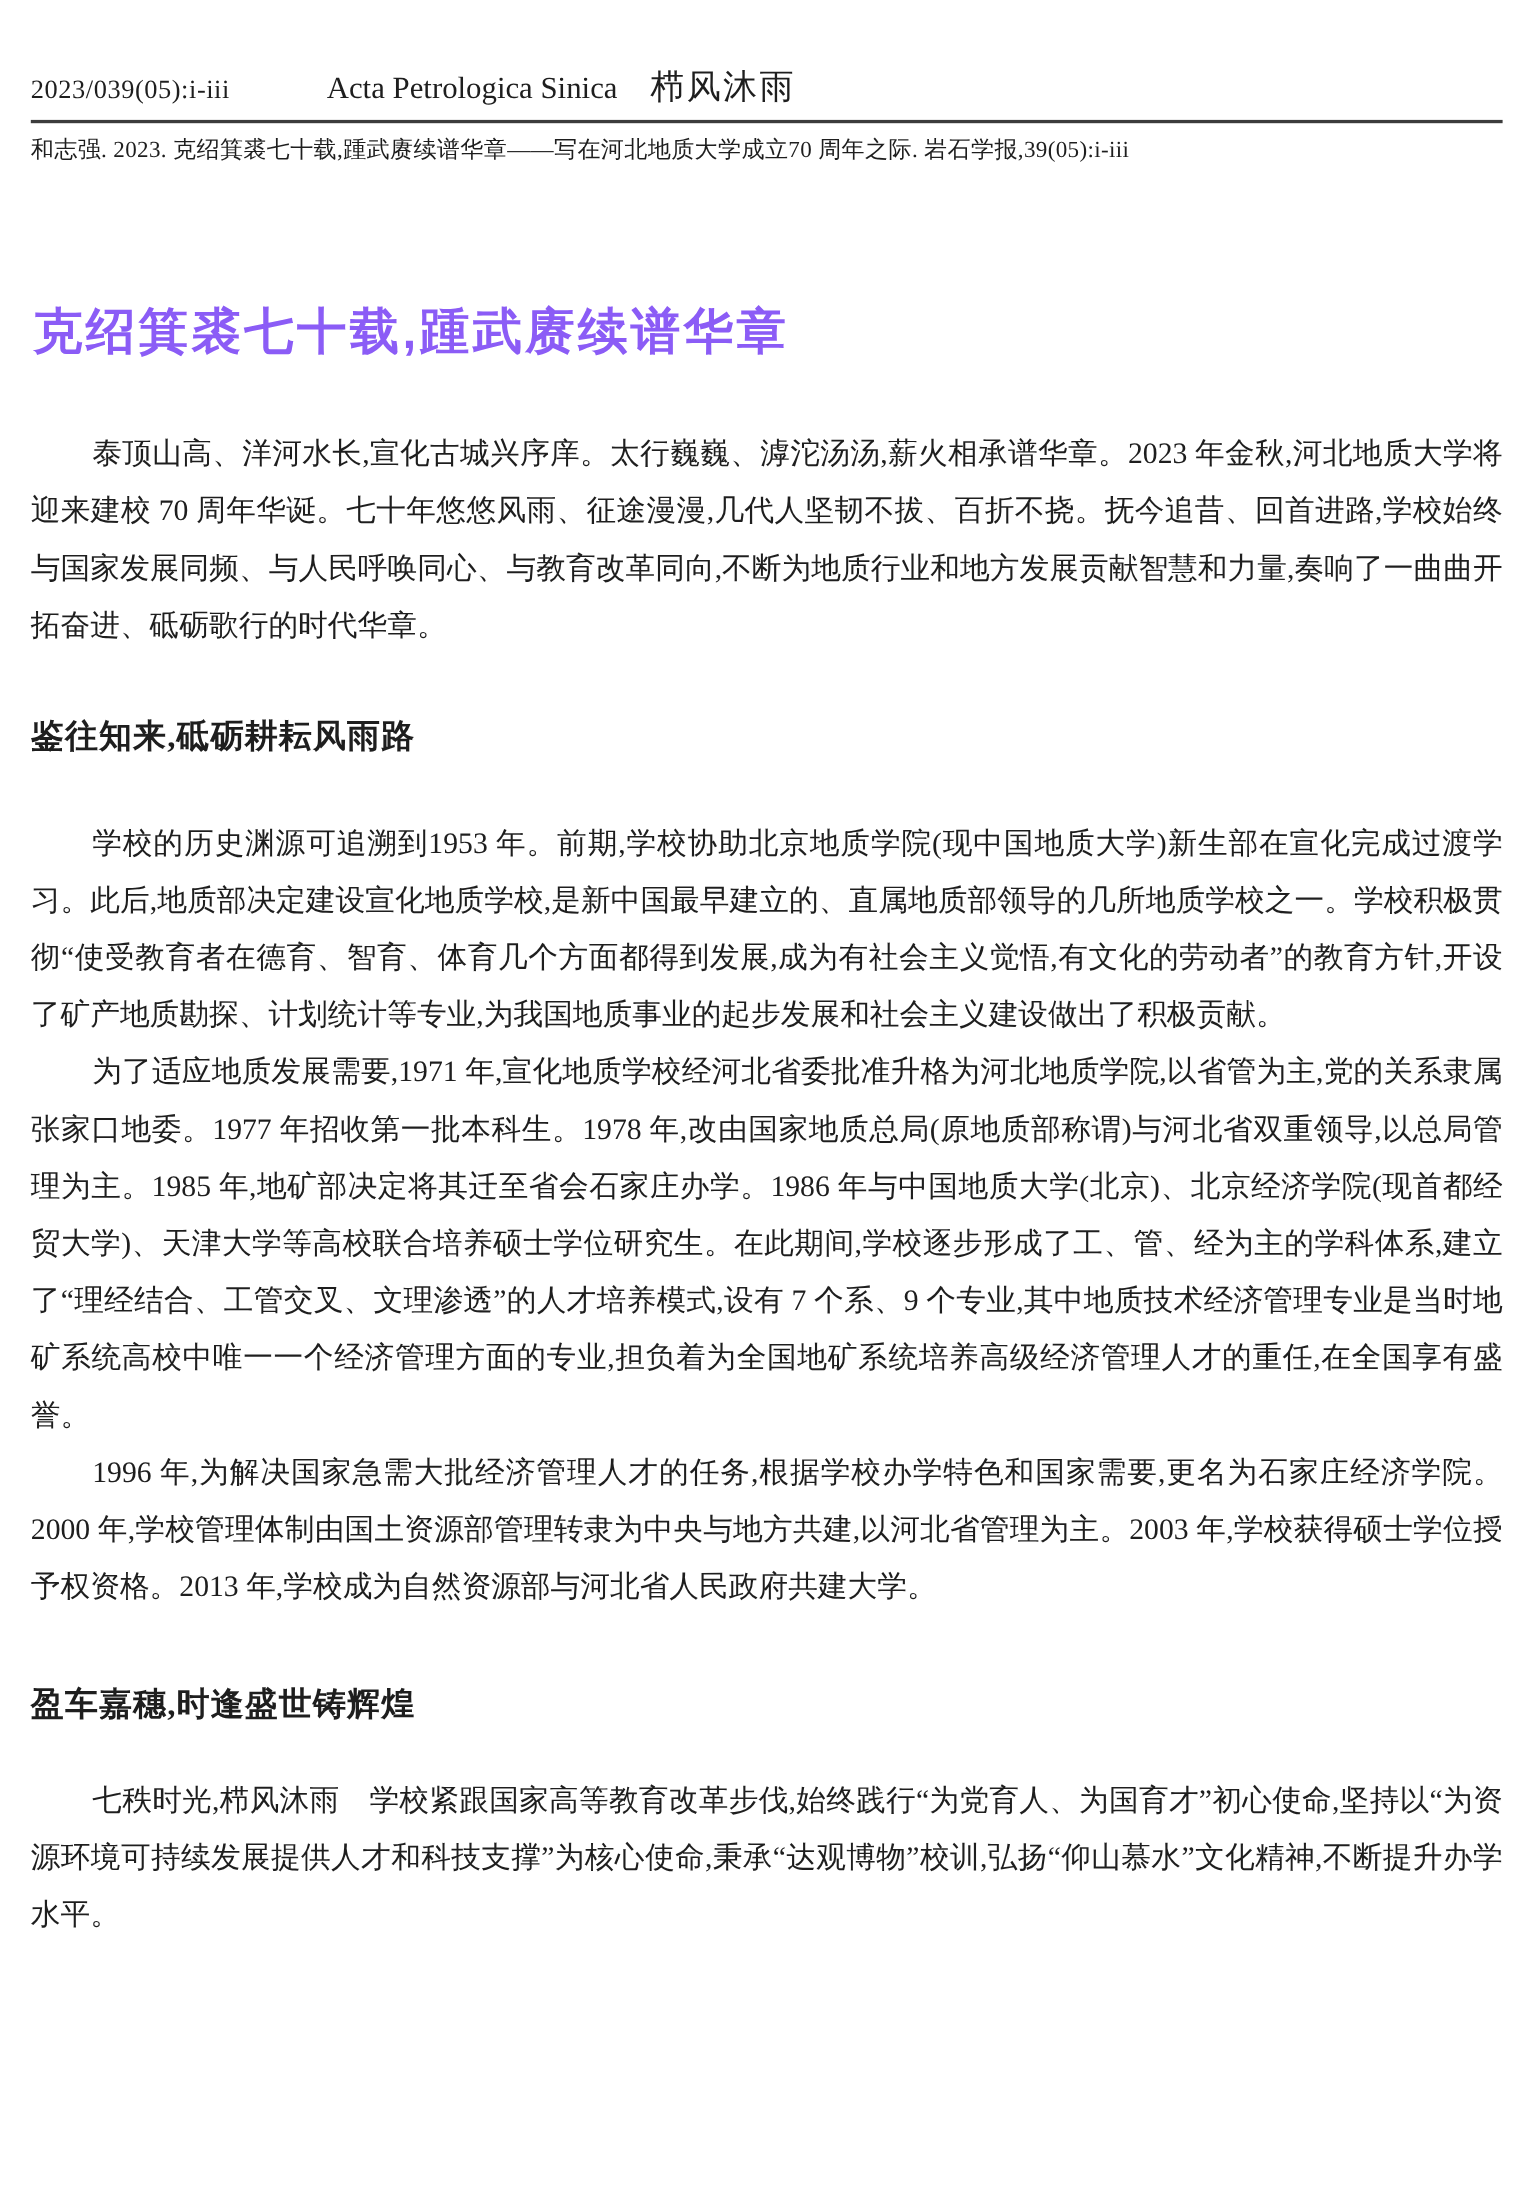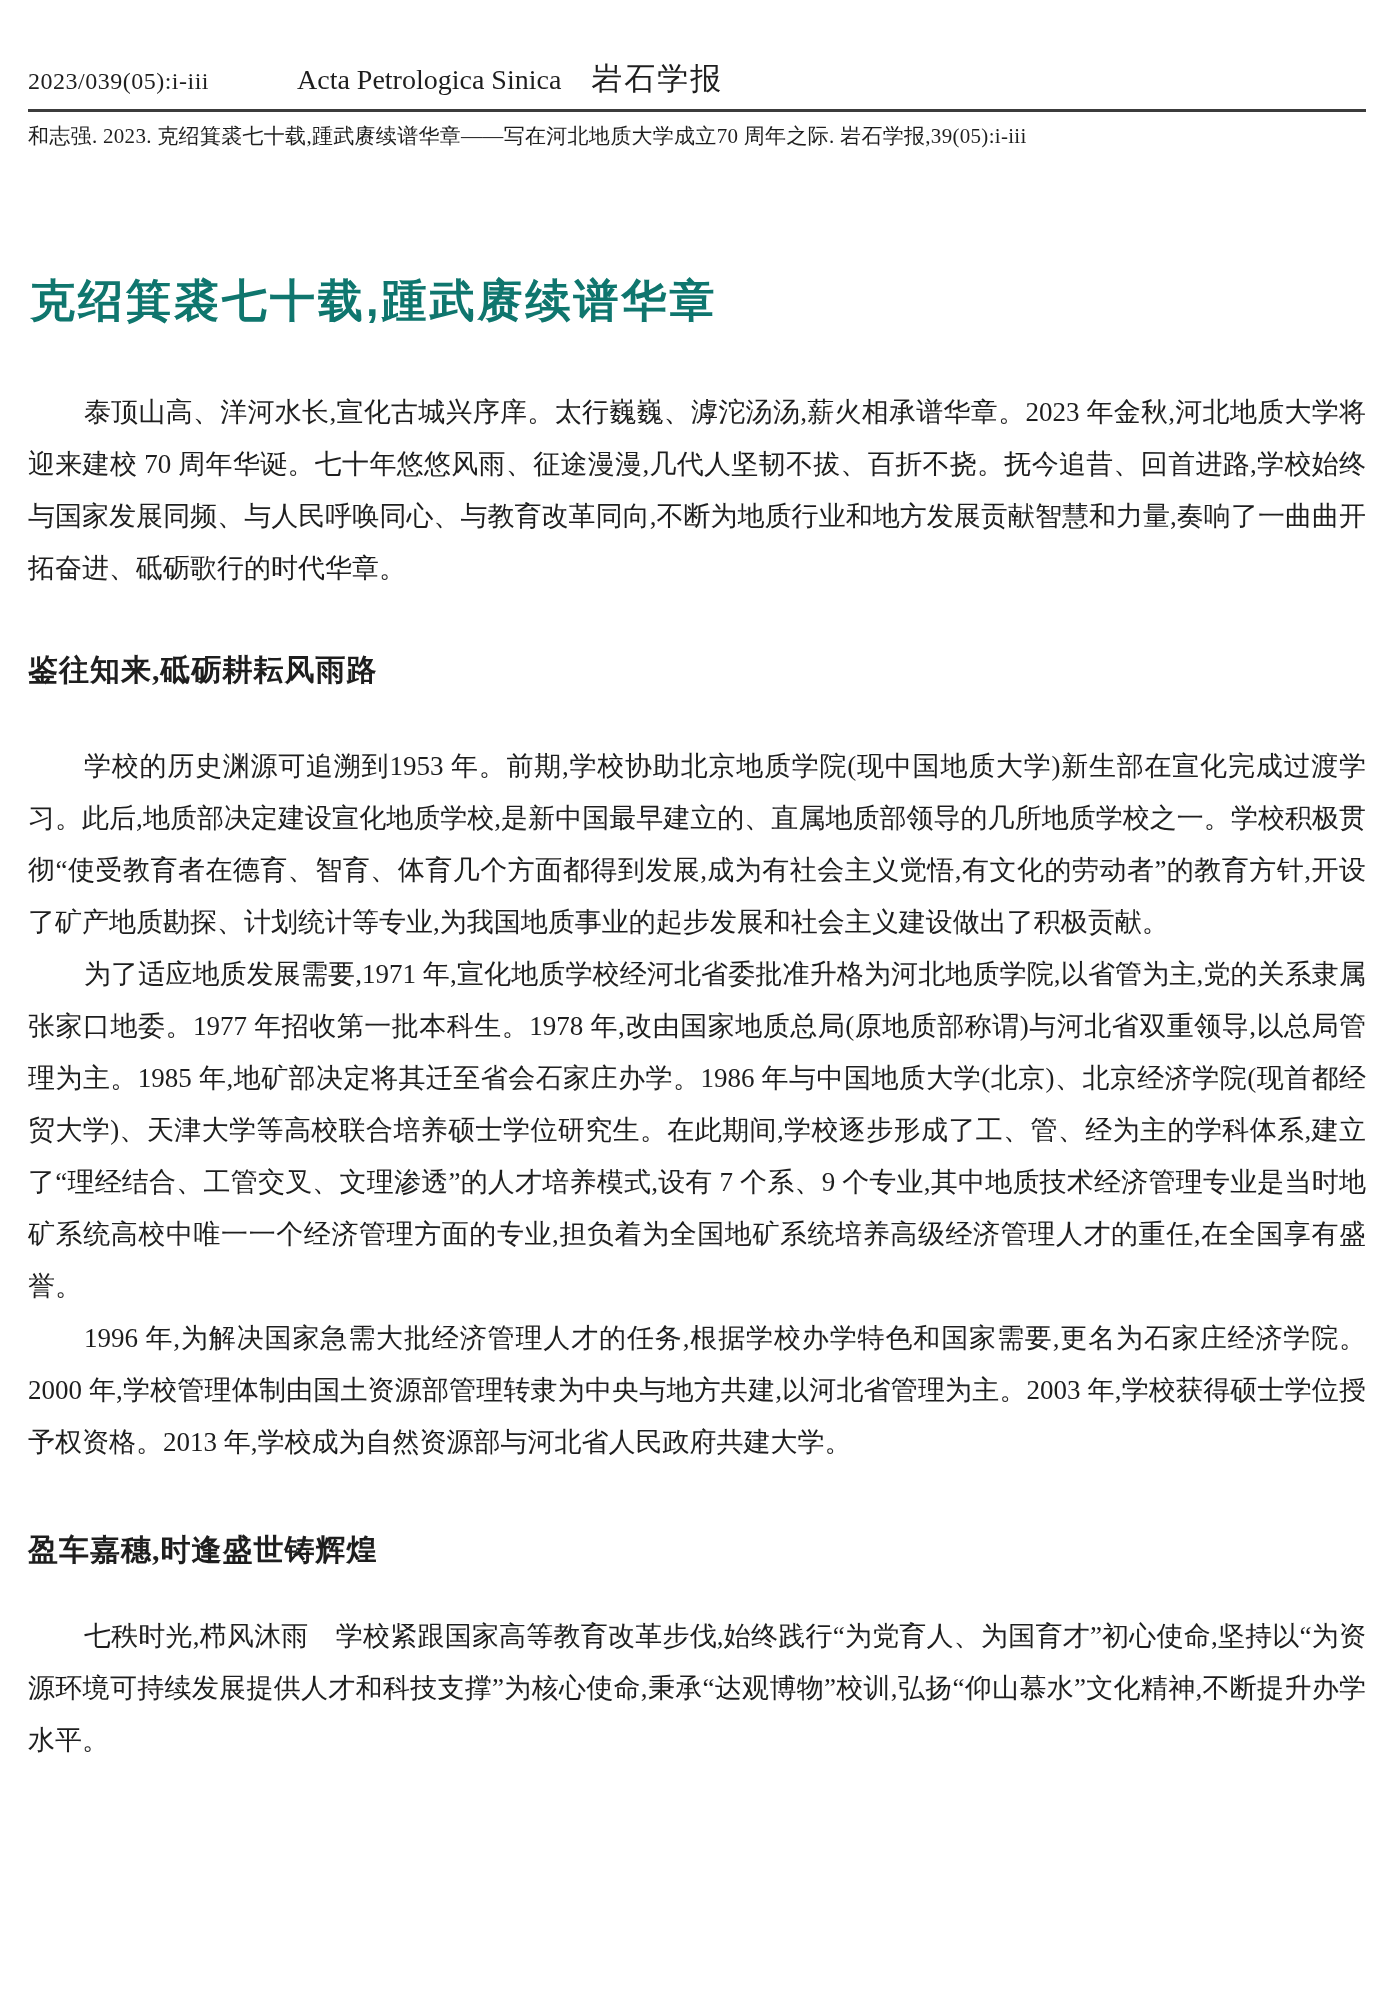--- a/index.html
+++ b/index.html
@@ -91,27 +91,27 @@
 </style>
 </head>
 <body>
 
 <div class="page">
 
   <header>
     <div class="header-row">
       <span class="issue">2023/039(05):i-iii</span>
       <span class="jen">Acta Petrologica Sinica</span>
-      <span class="jcn">岩石学报</span>
+      <span class="jcn">栉风沐雨</span>
     </div>
     <div class="rule"></div>
     <div class="citation">和志强. 2023. 克绍箕裘七十载,踵武赓续谱华章——写在河北地质大学成立70 周年之际. 岩石学报,39(05):i-iii</div>
   </header>
 
-  <h1 class="title" style="color: #0f766e;">克绍箕裘七十载,踵武赓续谱华章</h1>
+  <h1 class="title" style="color: #8b5cf6;">克绍箕裘七十载,踵武赓续谱华章</h1>
 
   <p class="body intro">泰顶山高、洋河水长,宣化古城兴序庠。太行巍巍、滹沱汤汤,薪火相承谱华章。2023 年金秋,河北地质大学将迎来建校 70 周年华诞。七十年悠悠风雨、征途漫漫,几代人坚韧不拔、百折不挠。抚今追昔、回首进路,学校始终与国家发展同频、与人民呼唤同心、与教育改革同向,不断为地质行业和地方发展贡献智慧和力量,奏响了一曲曲开拓奋进、砥砺歌行的时代华章。</p>
 
   <h3 class="sec">鉴往知来,砥砺耕耘风雨路</h3>
   <p class="body">学校的历史渊源可追溯到1953 年。前期,学校协助北京地质学院(现中国地质大学)新生部在宣化完成过渡学习。此后,地质部决定建设宣化地质学校,是新中国最早建立的、直属地质部领导的几所地质学校之一。学校积极贯彻“使受教育者在德育、智育、体育几个方面都得到发展,成为有社会主义觉悟,有文化的劳动者”的教育方针,开设了矿产地质勘探、计划统计等专业,为我国地质事业的起步发展和社会主义建设做出了积极贡献。</p>
   <p class="body">为了适应地质发展需要,1971 年,宣化地质学校经河北省委批准升格为河北地质学院,以省管为主,党的关系隶属张家口地委。1977 年招收第一批本科生。1978 年,改由国家地质总局(原地质部称谓)与河北省双重领导,以总局管理为主。1985 年,地矿部决定将其迁至省会石家庄办学。1986 年与中国地质大学(北京)、北京经济学院(现首都经贸大学)、天津大学等高校联合培养硕士学位研究生。在此期间,学校逐步形成了工、管、经为主的学科体系,建立了“理经结合、工管交叉、文理渗透”的人才培养模式,设有 7 个系、9 个专业,其中地质技术经济管理专业是当时地矿系统高校中唯一一个经济管理方面的专业,担负着为全国地矿系统培养高级经济管理人才的重任,在全国享有盛誉。</p>
   <p class="body">1996 年,为解决国家急需大批经济管理人才的任务,根据学校办学特色和国家需要,更名为石家庄经济学院。2000 年,学校管理体制由国土资源部管理转隶为中央与地方共建,以河北省管理为主。2003 年,学校获得硕士学位授予权资格。2013 年,学校成为自然资源部与河北省人民政府共建大学。</p>
 
   <h3 class="sec sec2">盈车嘉穗,时逢盛世铸辉煌</h3>
   <p class="body">七秩时光,栉风沐雨　学校紧跟国家高等教育改革步伐,始终践行“为党育人、为国育才”初心使命,坚持以“为资源环境可持续发展提供人才和科技支撑”为核心使命,秉承“达观博物”校训,弘扬“仰山慕水”文化精神,不断提升办学水平。</p>

